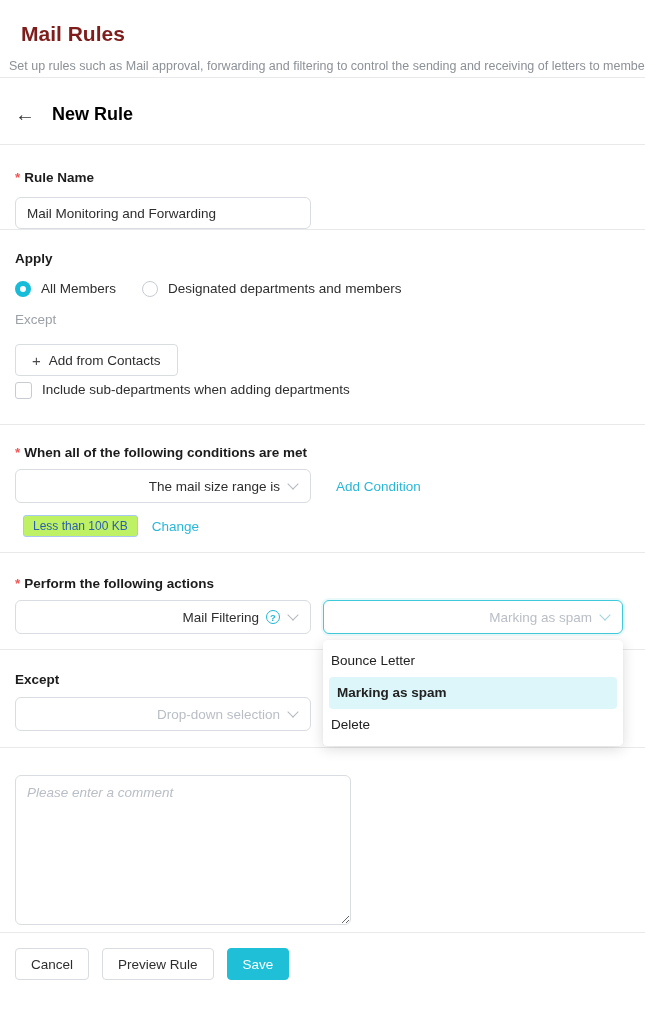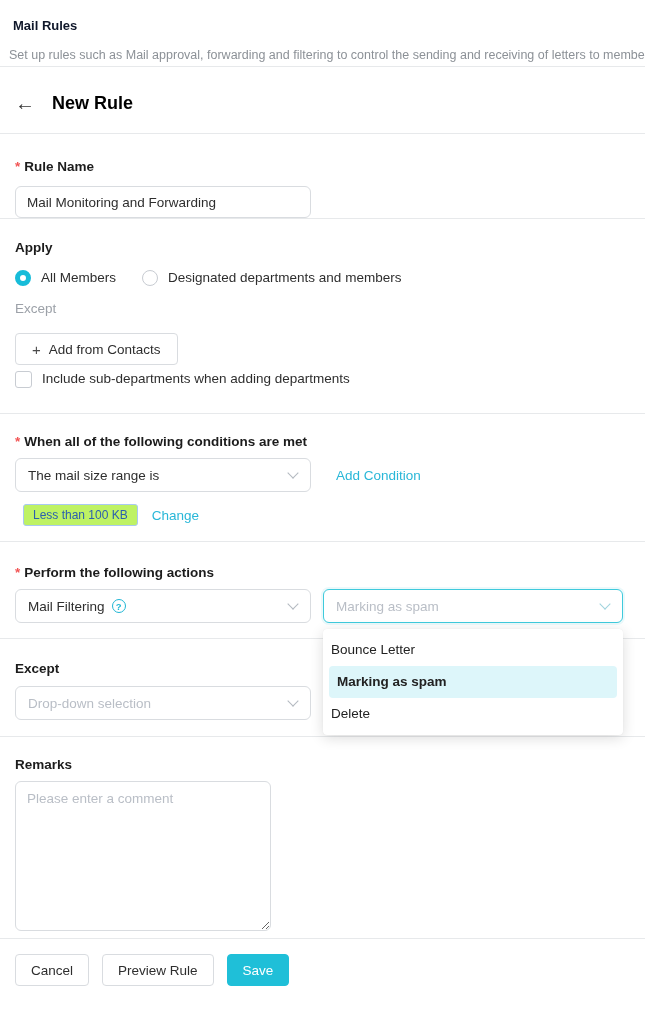--- a/index.html
+++ b/index.html
@@ -4,21 +4,21 @@
 <style>
   * { box-sizing: border-box; }
   html,body { margin:0; padding:0; background:#fff; }
   .page {
     width:645px; height:1012px; overflow:hidden; background:#fff;
     font-family:"Liberation Sans", sans-serif; font-size:13.5px; color:#2e2e2e;
   }
 
   
   .hd { padding:10px 10px 0 9px; border-bottom:1px solid #e7e9eb; }
-  .hd h1 { margin:4px; font-size:13px; font-weight:600; color:#0f172a; line-height:24px; }
+  .hd h1 { margin:12px; font-size:21px; font-weight:600; color:#7f1d1d; line-height:24px; }
   .hd .sub { margin-top:9px; padding-bottom:3px; font-size:12.5px; color:#8c9197; line-height:16px; white-space:nowrap; }
 
   
   .form-hd { display:flex; align-items:center; gap:17px; padding:22px 15px 16px; border-bottom:1px solid #e7e9eb; }
   .back { font-size:20px; color:#333; line-height:28px; cursor:pointer; }
   .form-hd .t { font-size:18px; font-weight:600; color:#000000; line-height:28px; }
 
   
   .sec { padding-left:15px; padding-right:15px; border-bottom:1px solid #e7e9eb; position:relative; }
   .lbl { font-size:13.5px; font-weight:700; color:#1c1c1c; line-height:17px; }
@@ -27,21 +27,21 @@
 
   .txt-input {
     width:296px; height:32px; border:1px solid #d9dce0; border-radius:6px;
     padding:0 11px; font-family:"Liberation Sans", sans-serif; font-size:13.5px; color:#2e2e2e; outline:none;
     display:block;
   }
 
   .select {
     width:296px; height:34px; border:1px solid #d9dce0; border-radius:6px;
     display:flex; align-items:center; padding:0 30px 0 12px; position:relative;
-    background:#fff; cursor:pointer;
+    background:#fff; cursor:pointer;justify-content:flex-end;
   }
   .select .val { color:#2e2e2e; }
   .select .ph { color:#b9bec6; }
   .chev {
     position:absolute; right:13px; top:50%; width:8px; height:8px; margin-top:-6px;
     border-right:1.6px solid #b3b9c0; border-bottom:1.6px solid #b3b9c0; transform:rotate(45deg);
   }
   .select.focus { border-color:#3fcadc; box-shadow:0 0 0 2px rgba(60,200,220,0.10); }
   .select.focus .chev { border-color:#9fd3dd; }
 
@@ -85,23 +85,23 @@
   .menu {
     position:absolute; left:308px; top:calc(100% + 6px); width:300px; z-index:20;
     background:#fff; border-radius:4px; box-shadow:0 3px 14px rgba(0,0,0,0.14), 0 0 1px rgba(0,0,0,0.08);
     padding:5px 0;
   }
   .menu .item { height:32px; line-height:32px; padding:0 8px; cursor:pointer; color:#222; }
   .menu .item.hl { margin:0 6px; padding:0 8px; border-radius:4px; background:#ddf6fa; font-weight:700; }
 
   
   .remarks-ta {
-    margin-top:8px; width:256px; height:150px; border:1px solid #d9dce0; border-radius:6px;
+    margin-top:8px; width:336px; height:150px; border:1px solid #d9dce0; border-radius:6px;
     padding:9px 11px; font-family:"Liberation Sans", sans-serif; font-size:13.5px; color:#2e2e2e;
-    resize:both; outline:none; display:block;
+    resize:both; outline:none; display:block;font-style:italic;
   }
   .remarks-ta::placeholder { color:#b9bec6; }
   .txt-input::placeholder { color:#b9bec6; }
 
   
   .footer { padding:15px 15px 8px; display:flex; align-items:center; }
   .btn {
     height:32px; padding:0 15px; border-radius:4px; font-size:13.5px; cursor:pointer;
     display:inline-flex; align-items:center; font-family:"Liberation Sans", sans-serif;
   }
@@ -200,21 +200,20 @@
 
   <div class="sec sec-except">
     <div class="lbl">Except</div>
     <div class="select">
       <span class="ph">Drop-down selection</span>
       <span class="chev"></span>
     </div>
   </div>
 
   <div class="sec sec-remarks">
-    <div class="lbl">Remarks</div>
     <textarea class="remarks-ta" placeholder="Please enter a comment" style=""></textarea>
   </div>
 
   <div class="footer">
     <button class="btn ghost">Cancel</button>
     <button class="btn ghost">Preview Rule</button>
     <button class="btn primary">Save</button>
   </div>
 
 </div>

